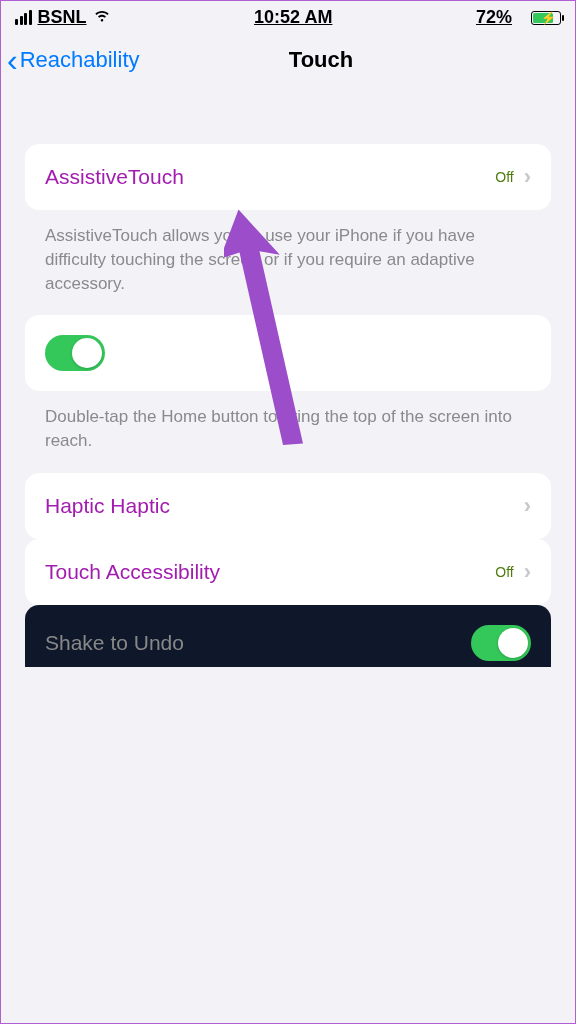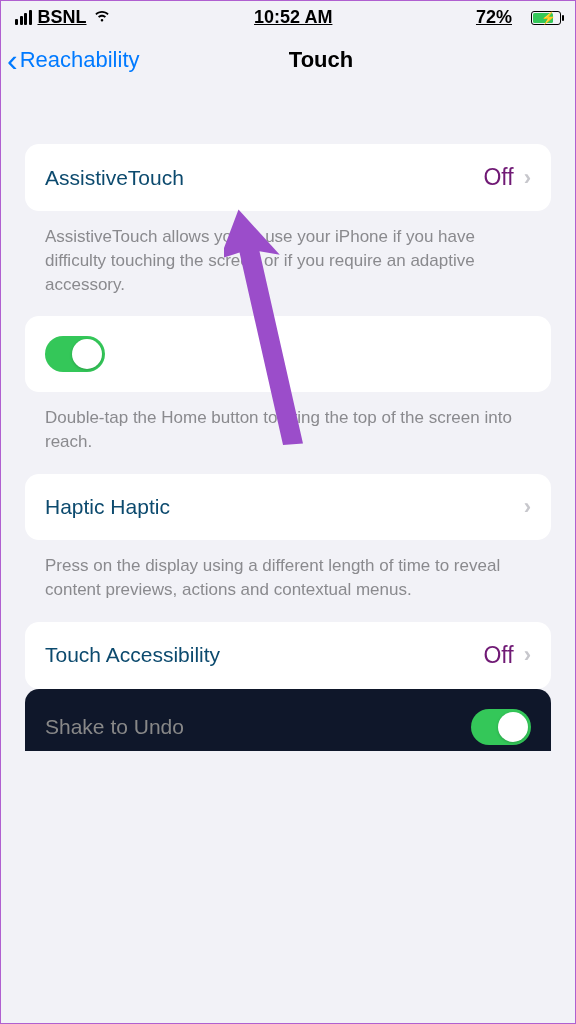--- a/index.html
+++ b/index.html
@@ -55,23 +55,23 @@
     .nav-title {
       position: absolute; left: 50%; transform: translateX(-50%);
       font-size: 22px; font-weight: 600; color: #000; margin-left: 33px;
     }
     .content { padding: 0 24px; }
     .section-spacer { height: 50px; }
     .cell {
       background: #fff; border-radius: 14px; padding: 20px 20px;
       display: flex; align-items: center; justify-content: space-between;
     }
-    .cell-label { font-size: 21px; font-weight: 400; color:#0c4a6e; }
+    .cell-label { font-size: 21px; font-weight: 400; color:#a21caf; }
     .cell-right { display:flex; align-items:center; gap:10px; }
-    .cell-value { font-size: 23px; color: #701a75; }
+    .cell-value { font-size: 14px; color: #4d7c0f; }
     .chevron { color: #c7c7cc; font-size: 22px; font-weight: 600; }
     .footer-text {
       font-size: 17px; color: #8a8a8e; padding: 14px 20px 20px 20px; line-height: 1.4;
     }
     .toggle {
       width: 60px; height: 36px; background: #34c759; border-radius: 18px; position: relative;
     }
     .toggle .knob {
       position: absolute; right: 3px; top: 3px; width: 30px; height: 30px; background: #fff; border-radius: 50%;
       box-shadow: 0 1px 3px rgba(0,0,0,0.2);
@@ -141,21 +141,20 @@
     </div>
   </div>
   <div class="footer-text">Double-tap the Home button to bring the top of the screen into reach.</div>
 
   <div class="cell">
     <span class="cell-label">Haptic Haptic</span>
     <span class="cell-right">
       <span class="chevron">›</span>
     </span>
   </div>
-  <div class="footer-text">Press on the display using a different length of time to reveal content previews, actions and contextual menus.</div>
 
   <div class="cell">
     <span class="cell-label">Touch Accessibility</span>
     <span class="cell-right">
       <span class="cell-value">Off</span>
       <span class="chevron">›</span>
     </span>
   </div>
 
   <div class="cell-partial">

